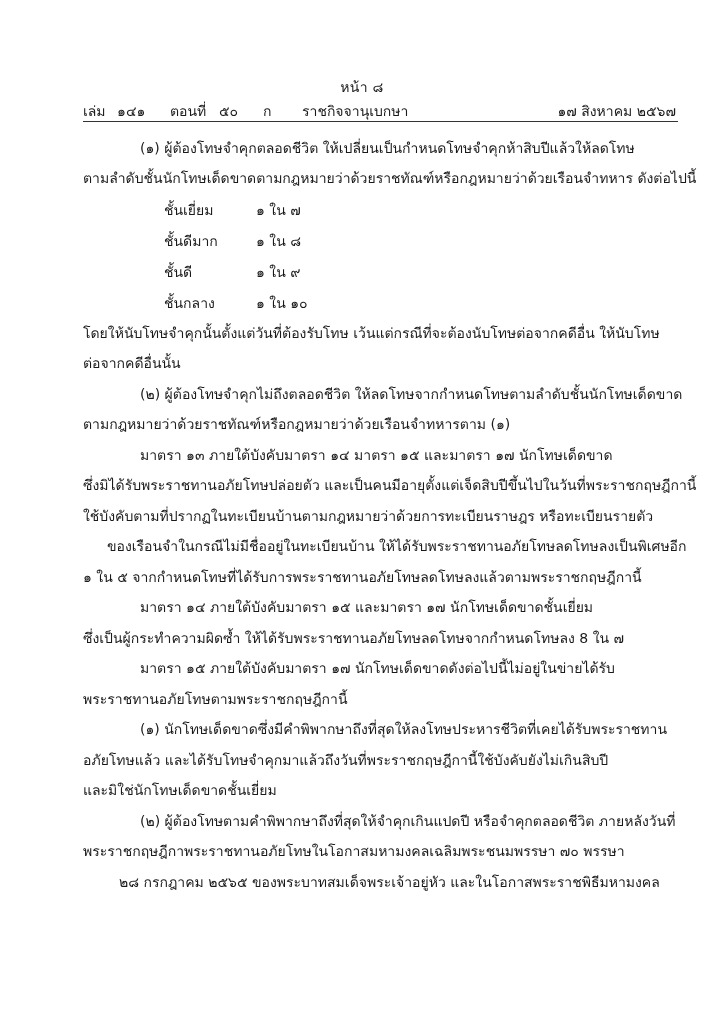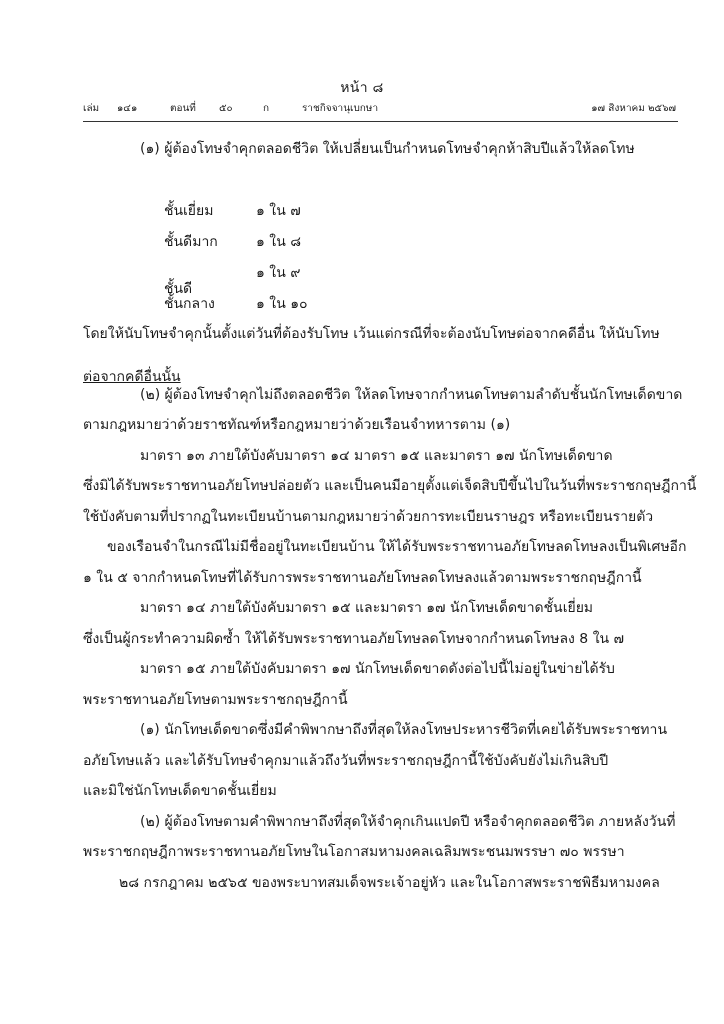--- a/index.html
+++ b/index.html
@@ -28,21 +28,21 @@
       text-align: center;
       font-size: 14px;
       letter-spacing: 0.3px;
     }
     .header-line {
       position: absolute;
       top: 100px;
       left: 83px;
       width: 595px;
       height: 20px;
-      font-size: 10px;
+      font-size: 14px;
     }
     .header-line span { position: absolute; top: 0; white-space: nowrap; }
     .h-vol-label { left: 0; }
     .h-vol { left: 34px; }
     .h-issue-label { left: 87px; }
     .h-issue { left: 136px; }
     .h-section { left: 180px; }
     .h-gazette { left: 219px; }
     .h-date { right: 2px; }
     .header-rule {
@@ -84,32 +84,33 @@
     <span class="h-vol">๑๔๑</span>
     <span class="h-issue-label">ตอนที่</span>
     <span class="h-issue">๕๐</span>
     <span class="h-section">ก</span>
     <span class="h-gazette">ราชกิจจานุเบกษา</span>
     <span class="h-date">๑๗ สิงหาคม ๒๕๖๗</span>
   </div>
   <div class="header-rule"></div>
 
   <div class="line" style="top:138px; left:140px;">(๑) ผู้ต้องโทษจำคุกตลอดชีวิต ให้เปลี่ยนเป็นกำหนดโทษจำคุกห้าสิบปีแล้วให้ลดโทษ</div>
+  <div class="line" style="top:168px; left:83px;">ตามลำดับชั้นนักโทษเด็ดขาดตามกฎหมายว่าด้วยราชทัณฑ์หรือกฎหมายว่าด้วยเรือนจำทหาร ดังต่อไปนี้</div>
 
   <div class="tier-name" style="top:199px;text-align:right;">ชั้นเยี่ยม</div>
   <div class="tier-ratio" style="top:199px;">๑ ใน ๗</div>
   <div class="tier-name" style="top:230px;">ชั้นดีมาก</div>
   <div class="tier-ratio" style="top:230px;">๑ ใน ๘</div>
-  <div class="tier-name" style="top:277px;">ชั้นดี</div>
+  <div class="tier-name" style="top:261px;">ชั้นดี</div>
   <div class="tier-ratio" style="top:261px;">๑ ใน ๙</div>
   <div class="tier-name" style="top:292px;">ชั้นกลาง</div>
   <div class="tier-ratio" style="top:292px;">๑ ใน ๑๐</div>
 
   <div class="line" style="top:323px; left:83px;">โดยให้นับโทษจำคุกนั้นตั้งแต่วันที่ต้องรับโทษ เว้นแต่กรณีที่จะต้องนับโทษต่อจากคดีอื่น ให้นับโทษ</div>
-  <div class="line" style="top:366px; left:83px;text-decoration:underline;">ต่อจากคดีอื่นนั้น</div>
+  <div class="line" style="top:353px; left:83px;">ต่อจากคดีอื่นนั้น</div>
 
   <div class="line" style="top:384px; left:140px;">(๒) ผู้ต้องโทษจำคุกไม่ถึงตลอดชีวิต ให้ลดโทษจากกำหนดโทษตามลำดับชั้นนักโทษเด็ดขาด</div>
   <div class="line" style="top:414px; left:83px;">ตามกฎหมายว่าด้วยราชทัณฑ์หรือกฎหมายว่าด้วยเรือนจำทหารตาม (๑)</div>
 
   <div class="line" style="top:445px; left:140px;">มาตรา ๑๓ ภายใต้บังคับมาตรา ๑๔ มาตรา ๑๕ และมาตรา ๑๗ นักโทษเด็ดขาด</div>
   <div class="line" style="top:475px; left:83px;">ซึ่งมิได้รับพระราชทานอภัยโทษปล่อยตัว และเป็นคนมีอายุตั้งแต่เจ็ดสิบปีขึ้นไปในวันที่พระราชกฤษฎีกานี้</div>
   <div class="line" style="top:506px; left:83px;">ใช้บังคับตามที่ปรากฏในทะเบียนบ้านตามกฎหมายว่าด้วยการทะเบียนราษฎร หรือทะเบียนรายตัว</div>
   <div class="line" style="top:536px; left:83px;margin-left:24px;">ของเรือนจำในกรณีไม่มีชื่ออยู่ในทะเบียนบ้าน ให้ได้รับพระราชทานอภัยโทษลดโทษลงเป็นพิเศษอีก</div>
   <div class="line" style="top:567px; left:83px;">๑ ใน ๕ จากกำหนดโทษที่ได้รับการพระราชทานอภัยโทษลดโทษลงแล้วตามพระราชกฤษฎีกานี้</div>
 

